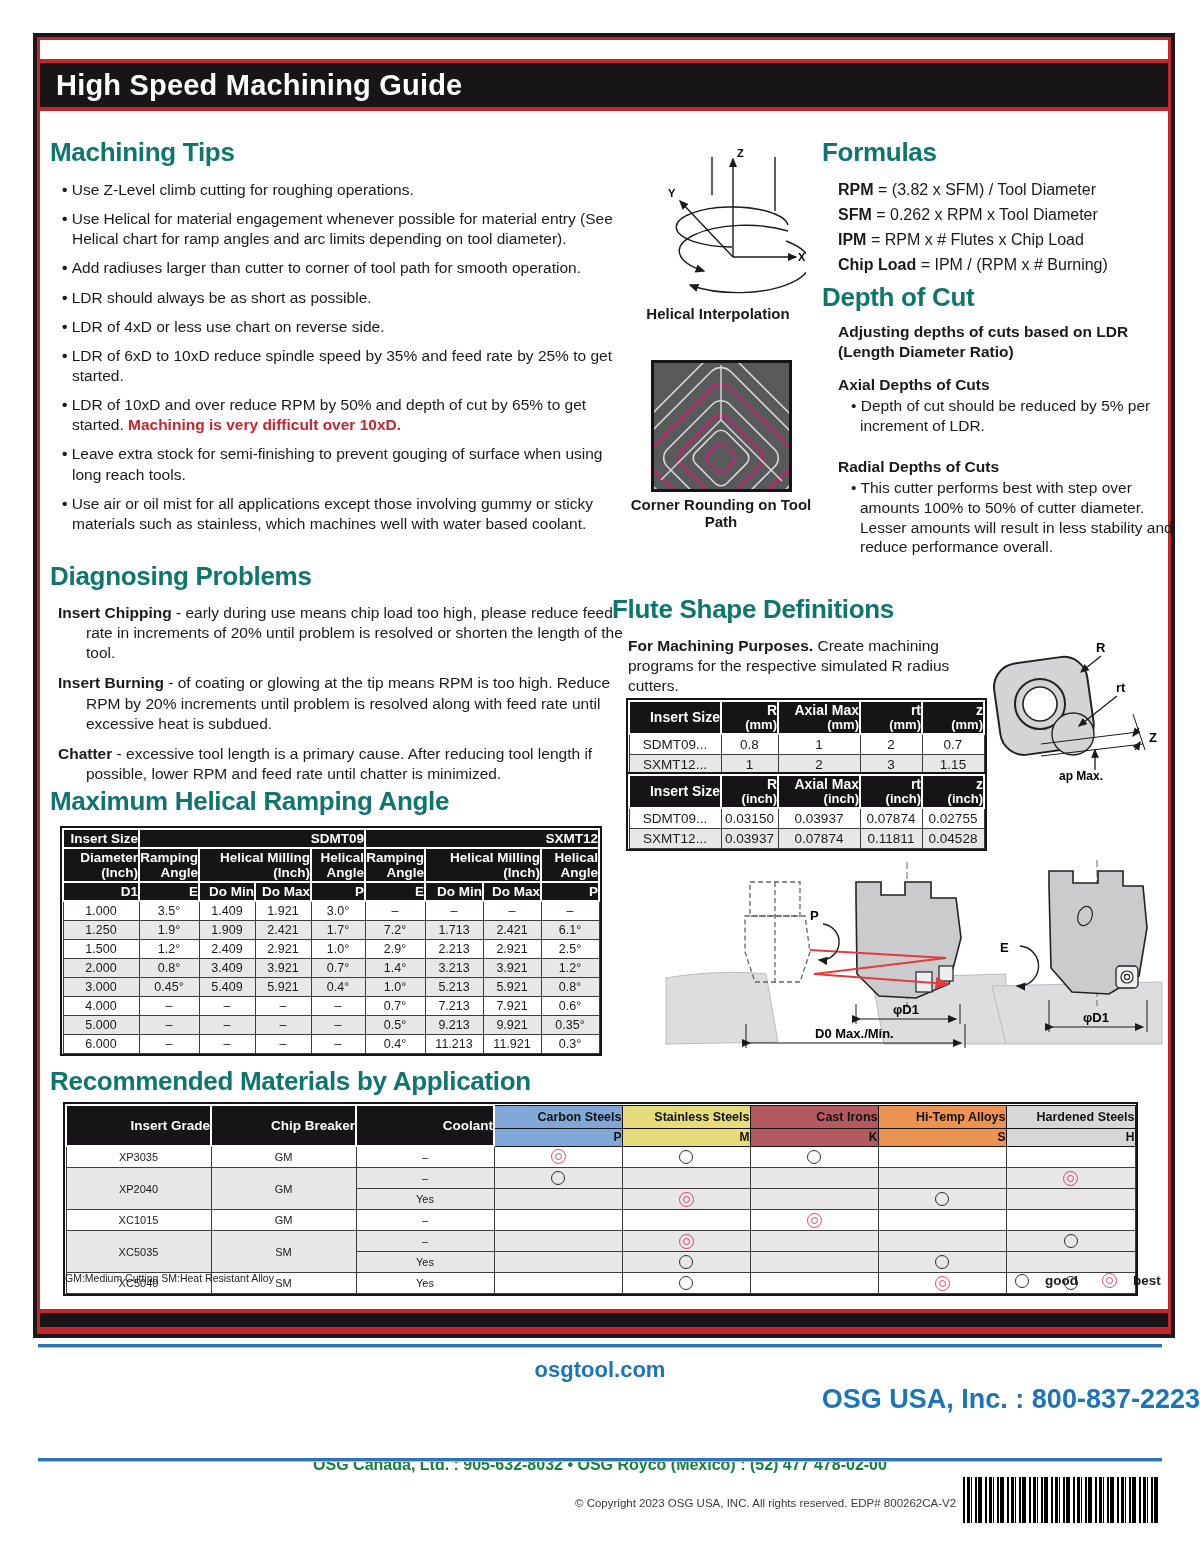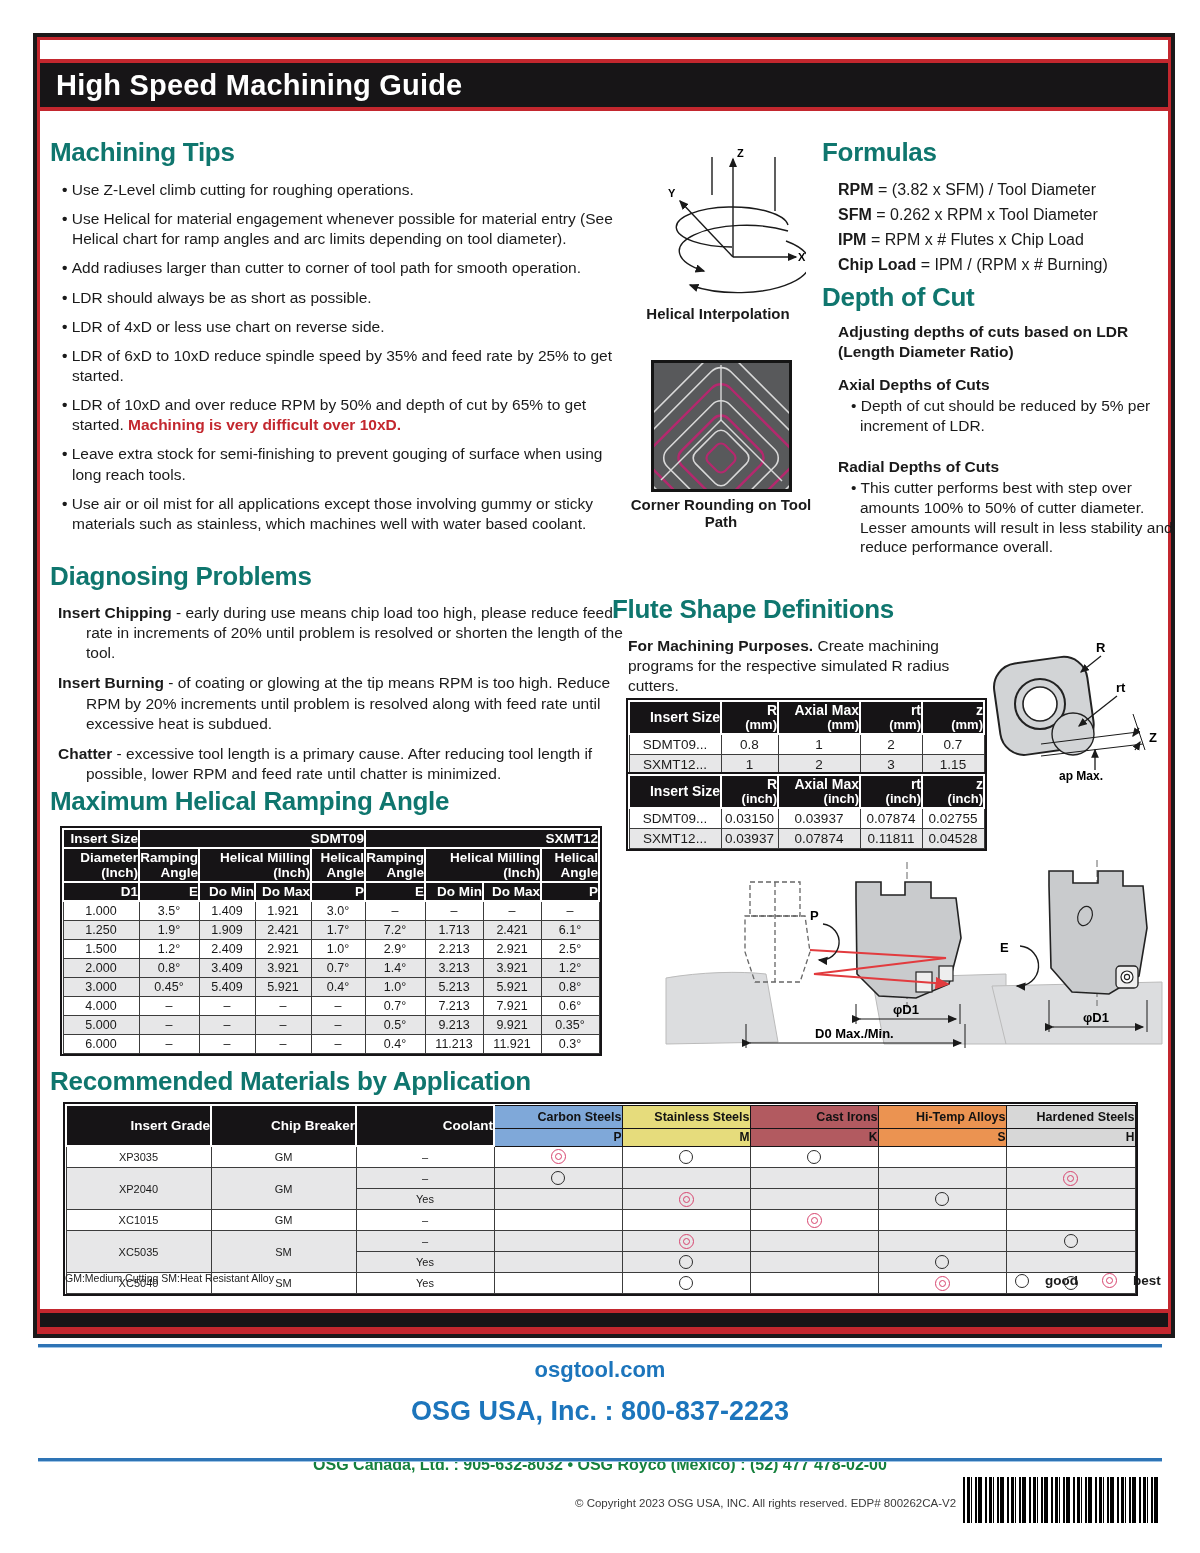--- a/index.html
+++ b/index.html
@@ -61,21 +61,21 @@
   .mk-good{display:inline-block;width:12px;height:12px;border:1.6px solid #2b2b2b;border-radius:50%;vertical-align:middle;}
   .mk-best{display:inline-flex;width:13px;height:13px;border:1.6px solid #d8456f;border-radius:50%;
            align-items:center;justify-content:center;vertical-align:middle;}
   .mk-best::after{content:"";width:5px;height:5px;border:1.6px solid #d8456f;border-radius:50%;}
 
   .caption{font-weight:bold;font-size:15px;text-align:center;line-height:1.15;}
 
   
   .blue-line{height:3px;background:#2e74b5;border-bottom:1px solid #9dc3e6;}
   .f-domain{width:100%;text-align:center;font-size:22px;font-weight:bold;color:#1c75bc;}
-  .f-usa{width:100%;text-align:center;font-size:27px;font-weight:bold;color:#1c75bc;margin-top:12px;}
+  .f-usa{width:100%;text-align:right;font-size:27px;font-weight:bold;color:#1c75bc;}
   .f-intl{width:100%;text-align:center;font-size:16px;font-weight:bold;color:#15803d;margin-top:32px;}
   .f-copy{font-size:11.5px;color:#3a3a3a;}
   #barcode{width:198px;height:46px;background:repeating-linear-gradient(90deg,
       #000 0 2px,#fff 2px 4px,#000 4px 7px,#fff 7px 8px,#000 8px 9px,#fff 9px 12px,
       #000 12px 14px,#fff 14px 15px,#000 15px 19px,#fff 19px 22px);}
   svg text{font-family:"Liberation Sans","DejaVu Sans",sans-serif;}
 </style>
 </head>
 <body>
 

